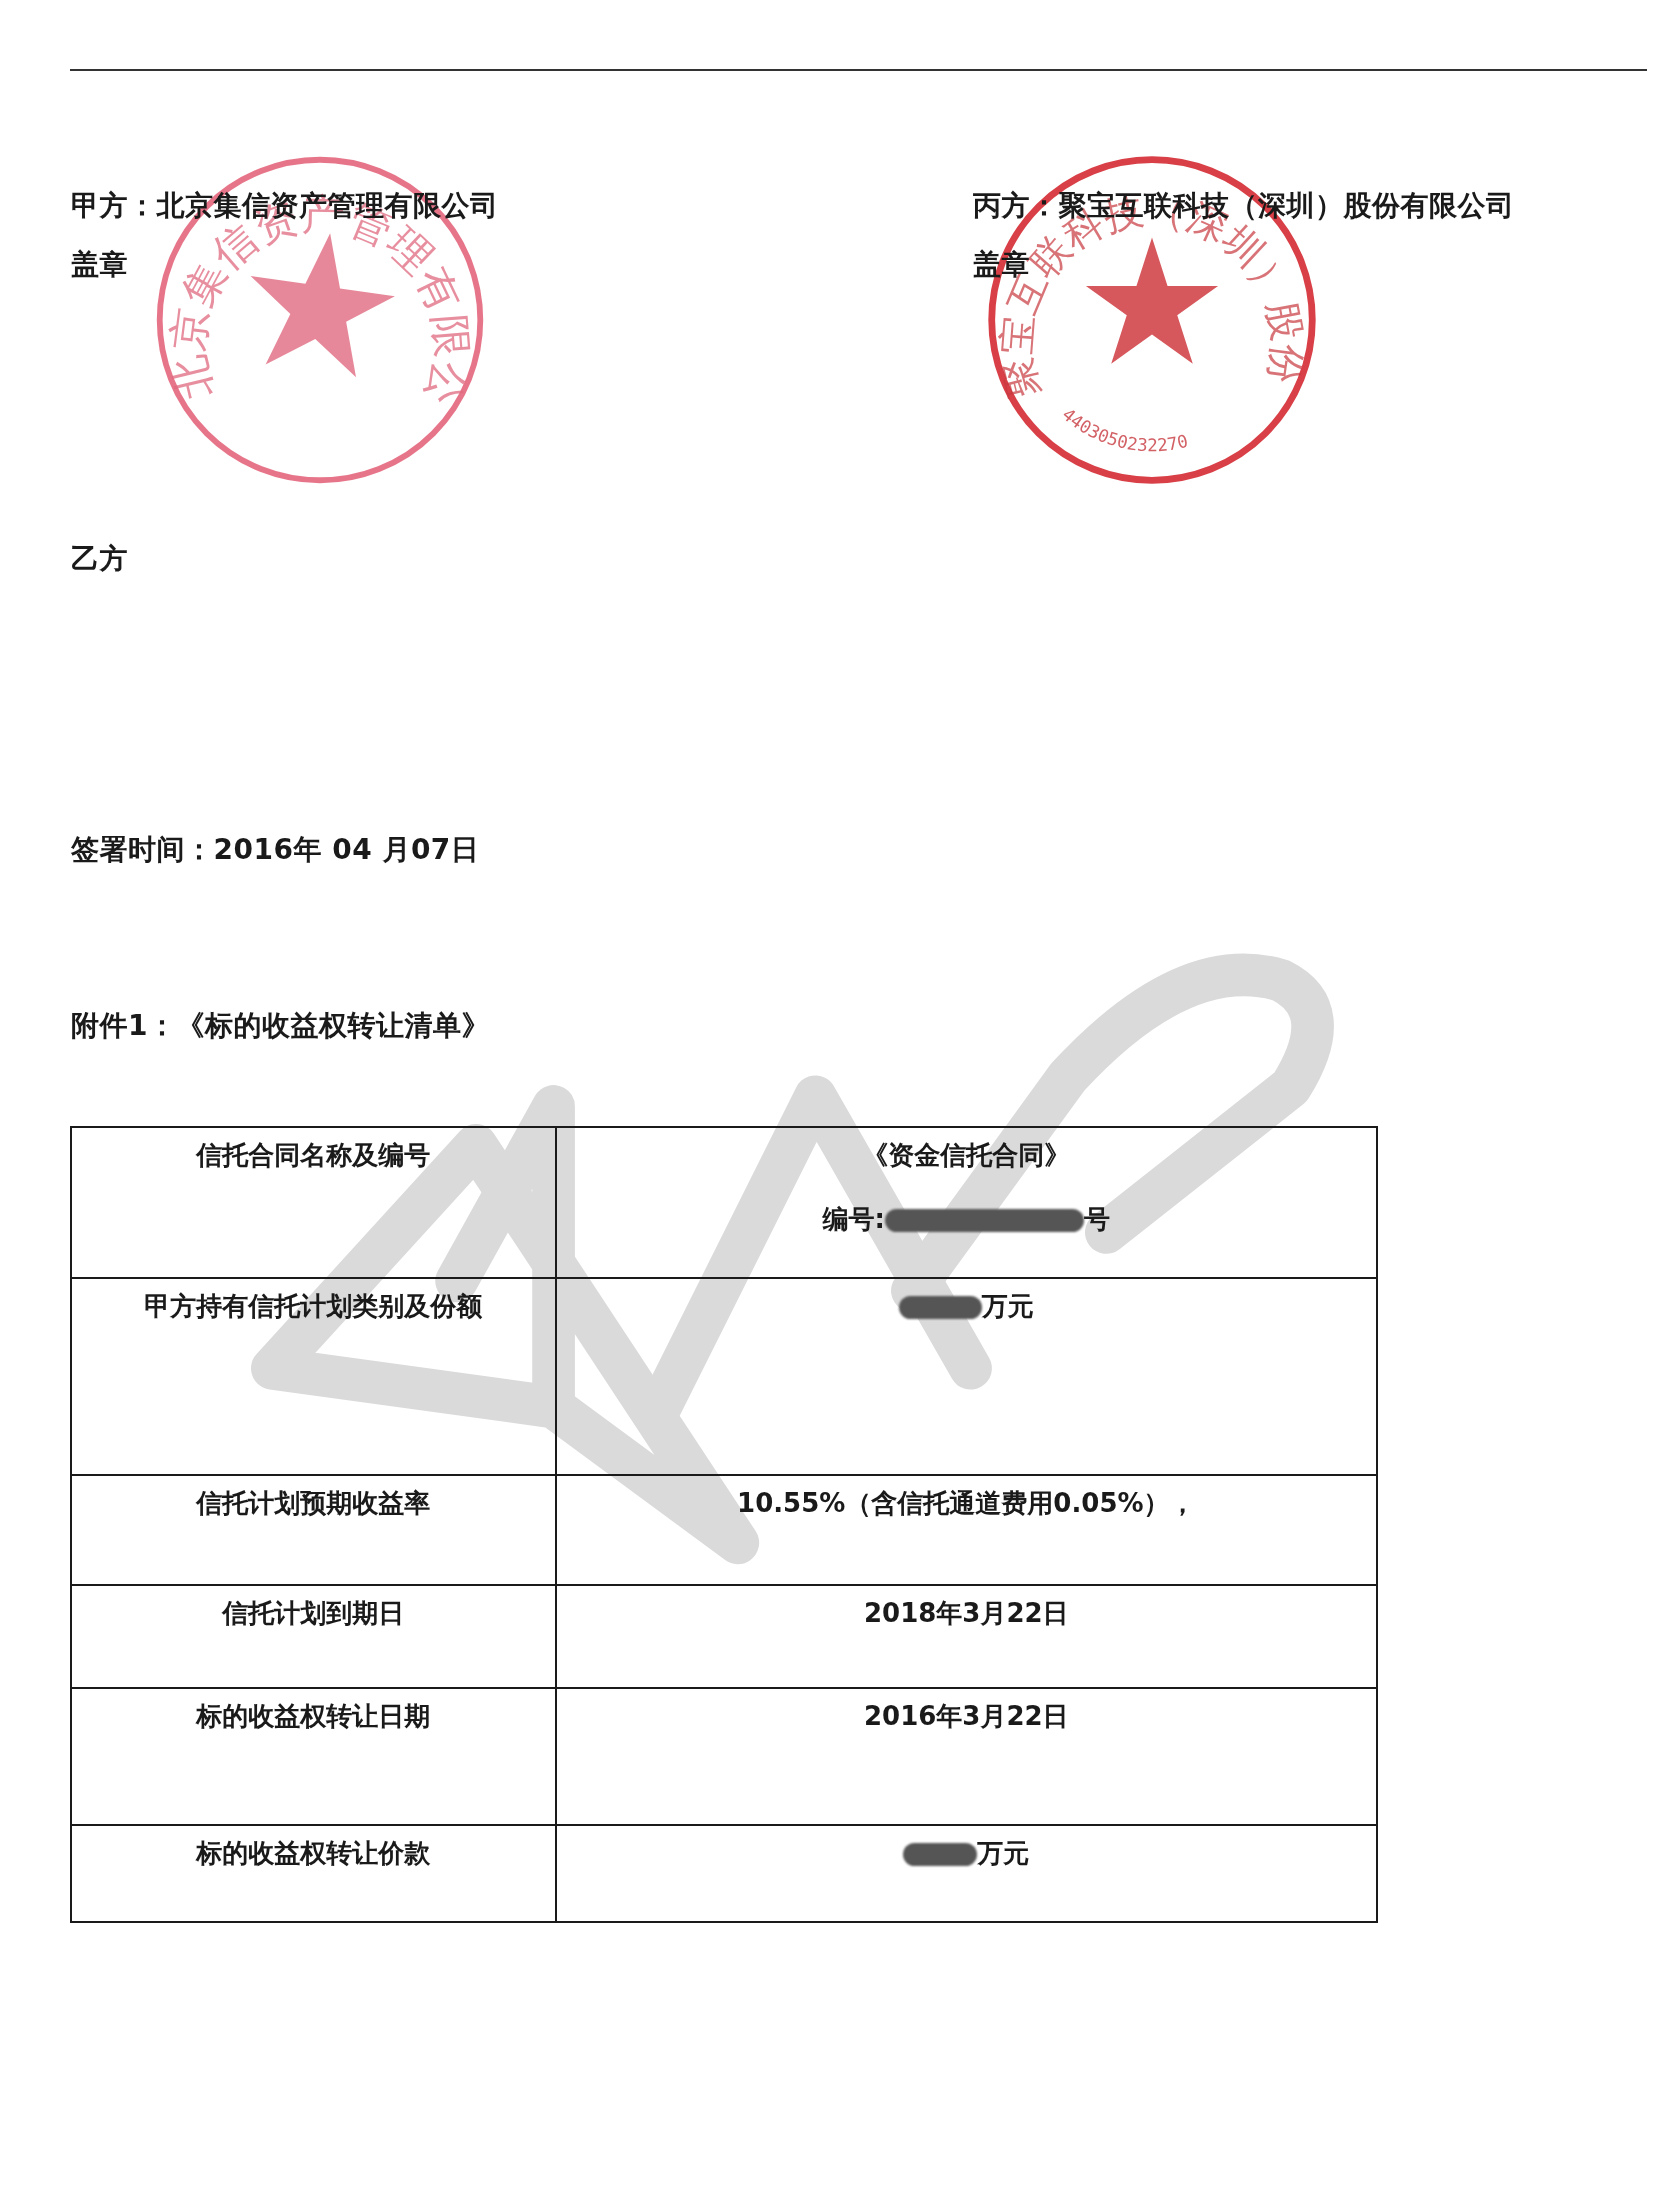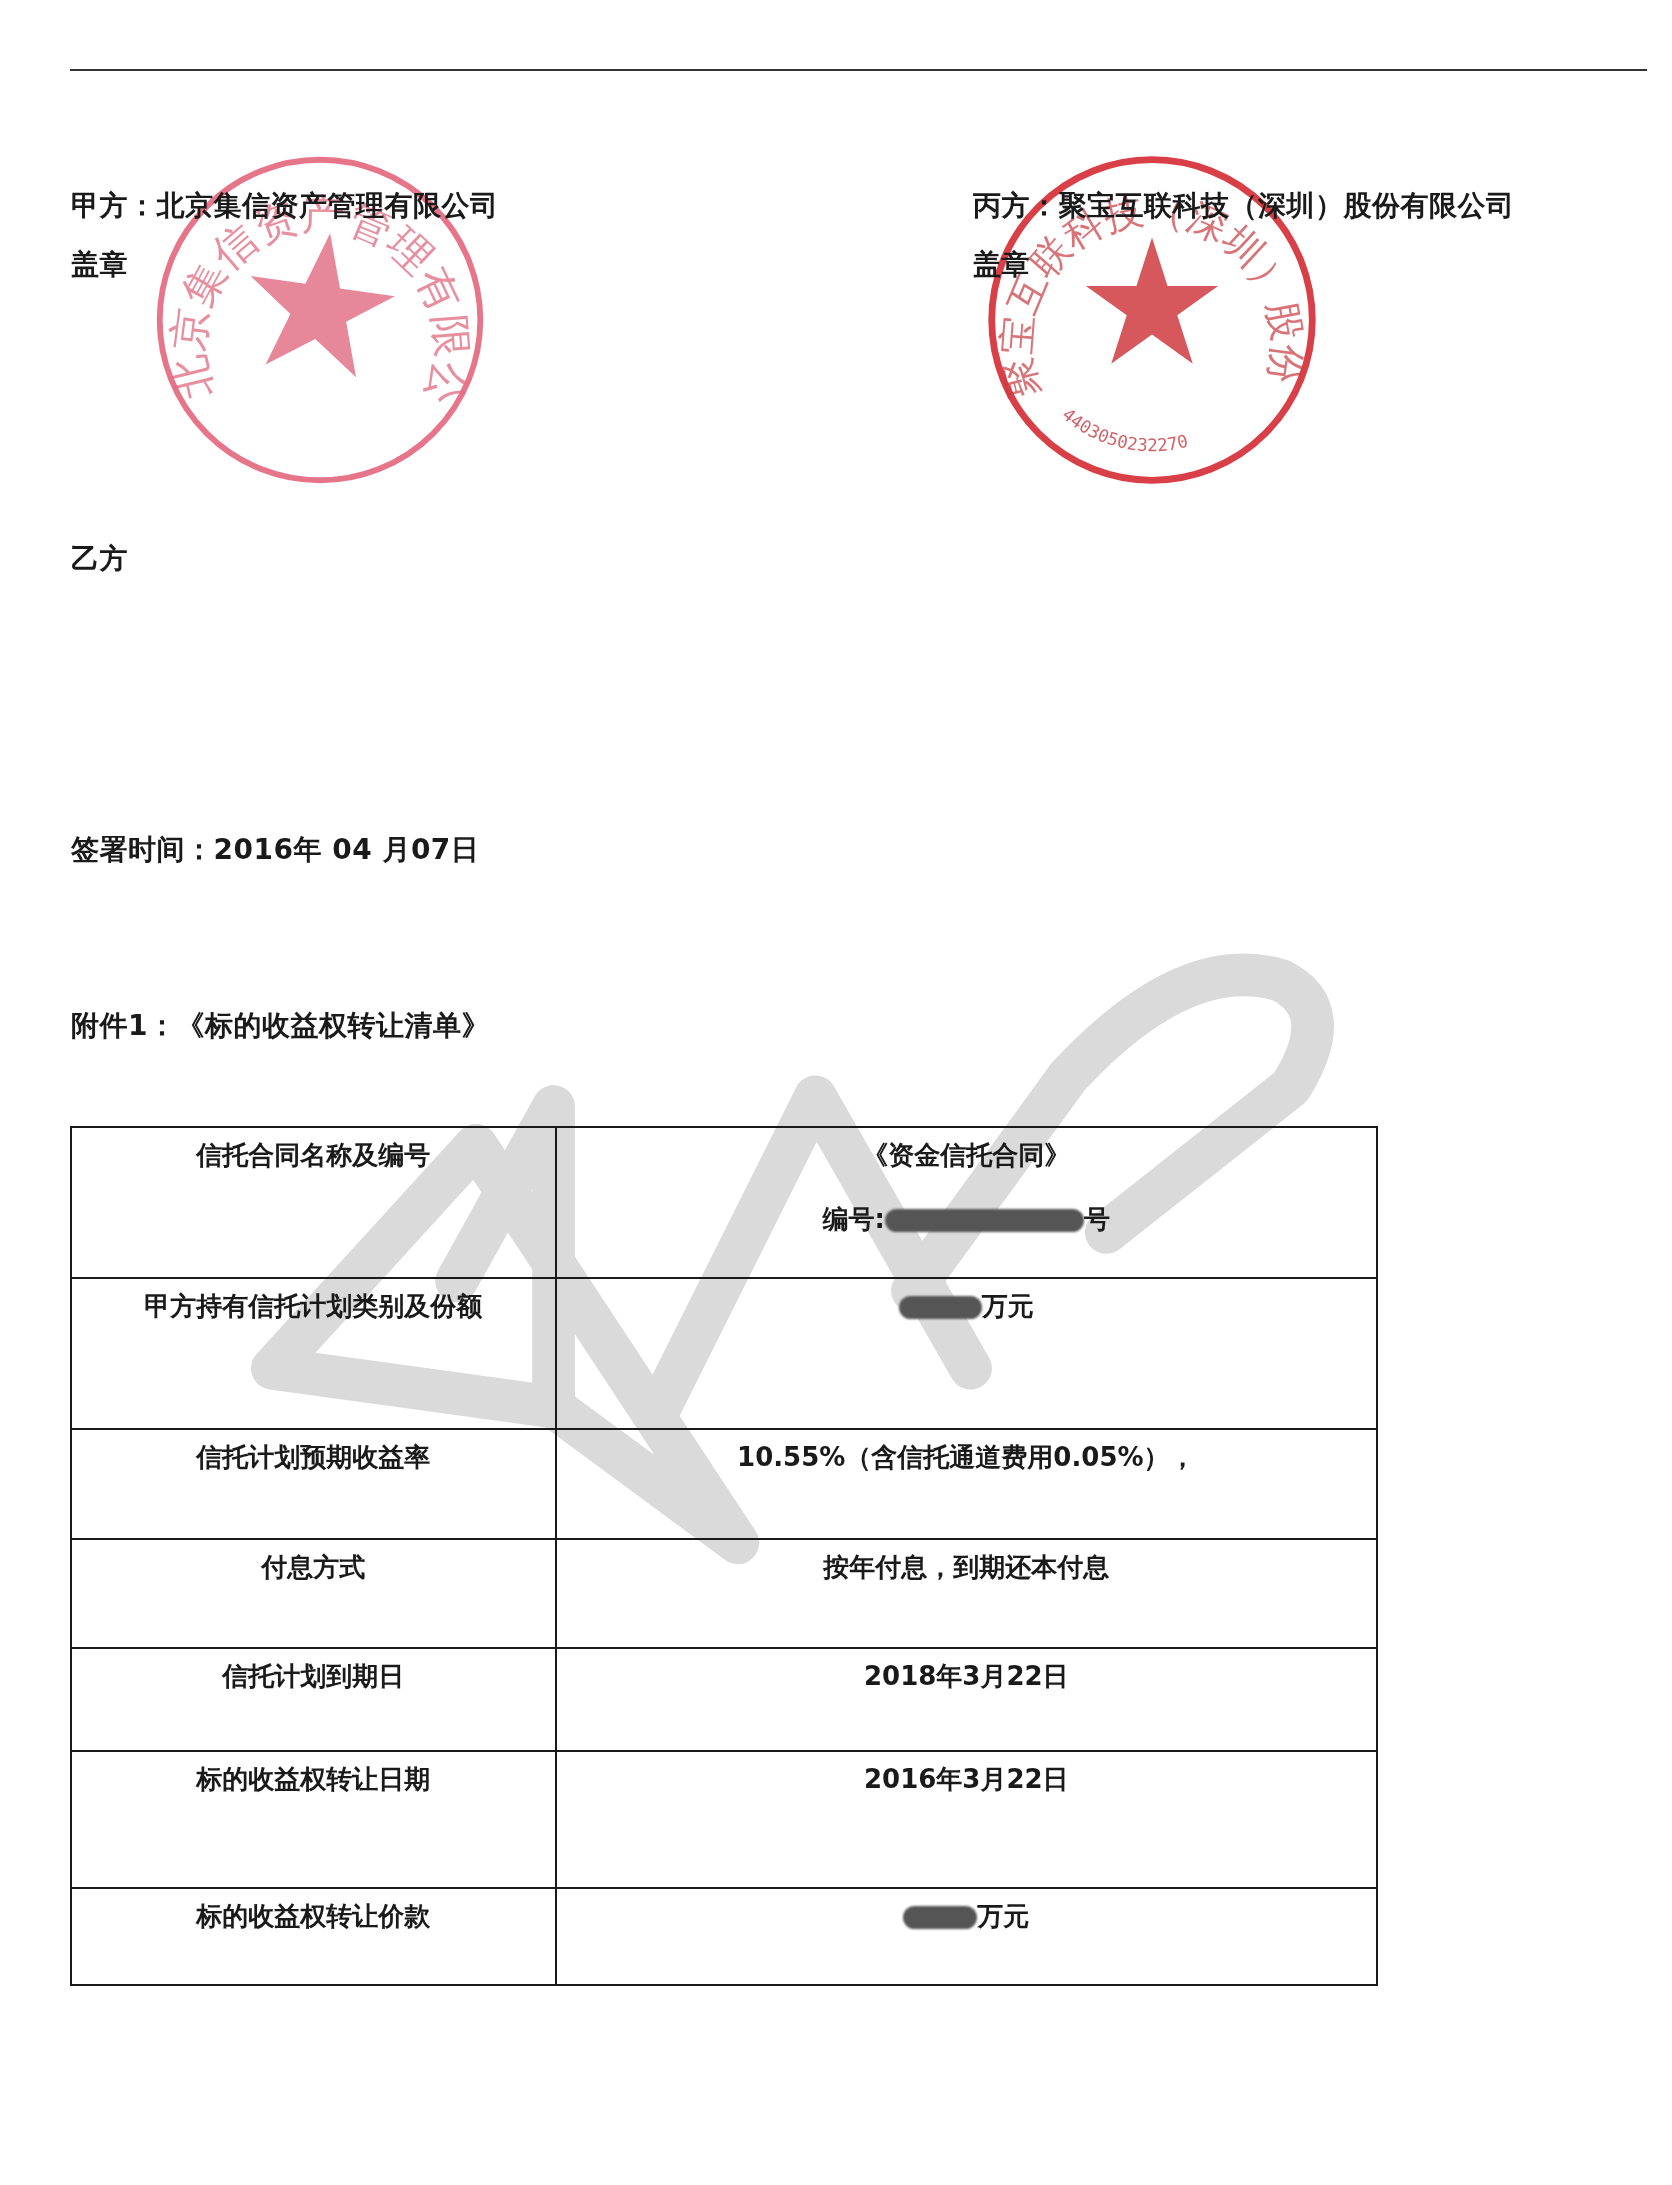--- a/index.html
+++ b/index.html
@@ -87,33 +87,29 @@
   <tbody>
       <tr style="height:151px;">
     <td class="label">信托合同名称及编号</td>
     <td>
       <span>《资金信托合同》</span>
       <span class="line2">
         <span>编号:</span><span class="redact" style="width:199px;"></span><span>号</span>
       </span>
     </td>
   </tr>
-  <tr style="height:151px;">
+  <tr style="height:197px;">
     <td class="label">甲方持有信托计划类别及份额</td>
     <td>
       <span class="redact" style="width:83px;"></span><span>万元</span>
     </td>
   </tr>
   <tr style="height:110px;">
     <td class="label">信托计划预期收益率</td>
     <td>10.55%（含信托通道费用0.05%），</td>
-  </tr>
-  <tr style="height:109px;">
-    <td class="label">付息方式</td>
-    <td>按年付息，到期还本付息</td>
   </tr>
   <tr style="height:103px;margin-left:32px;">
     <td class="label">信托计划到期日</td>
     <td>2018年3月22日</td>
   </tr>
   <tr style="height:137px;">
     <td class="label">标的收益权转让日期</td>
     <td>2016年3月22日</td>
   </tr>
   <tr style="height:97px;">

